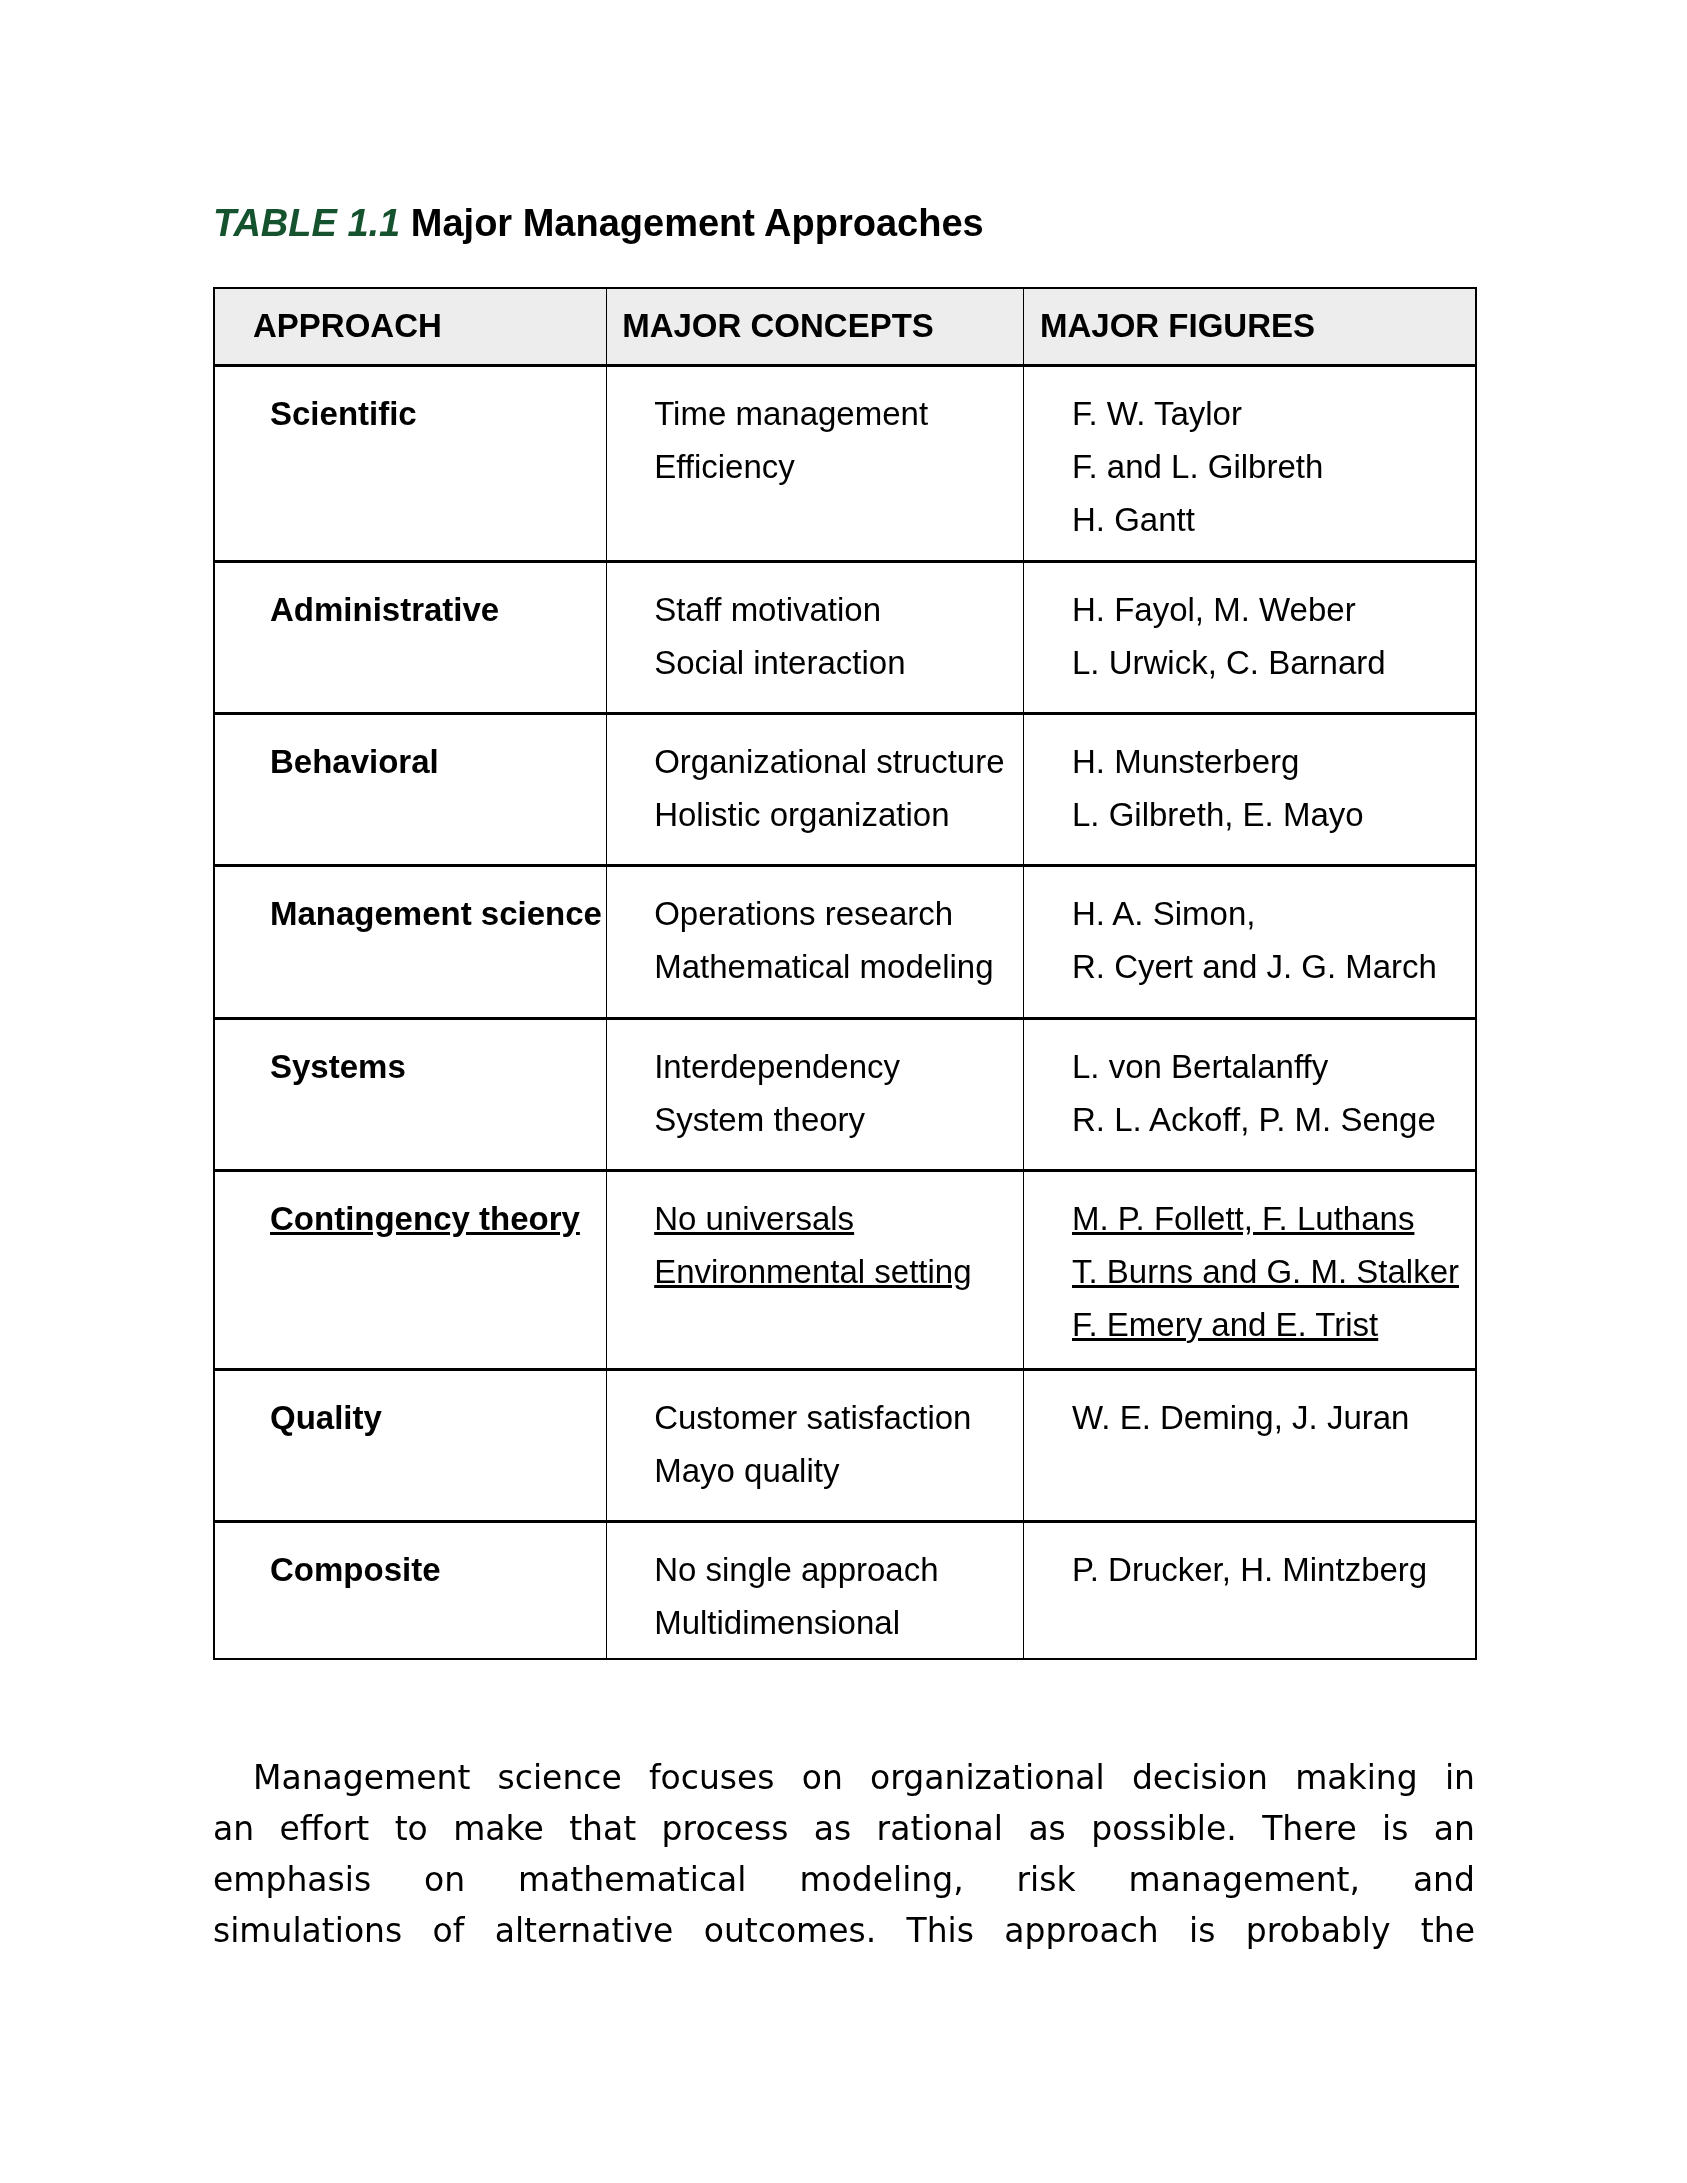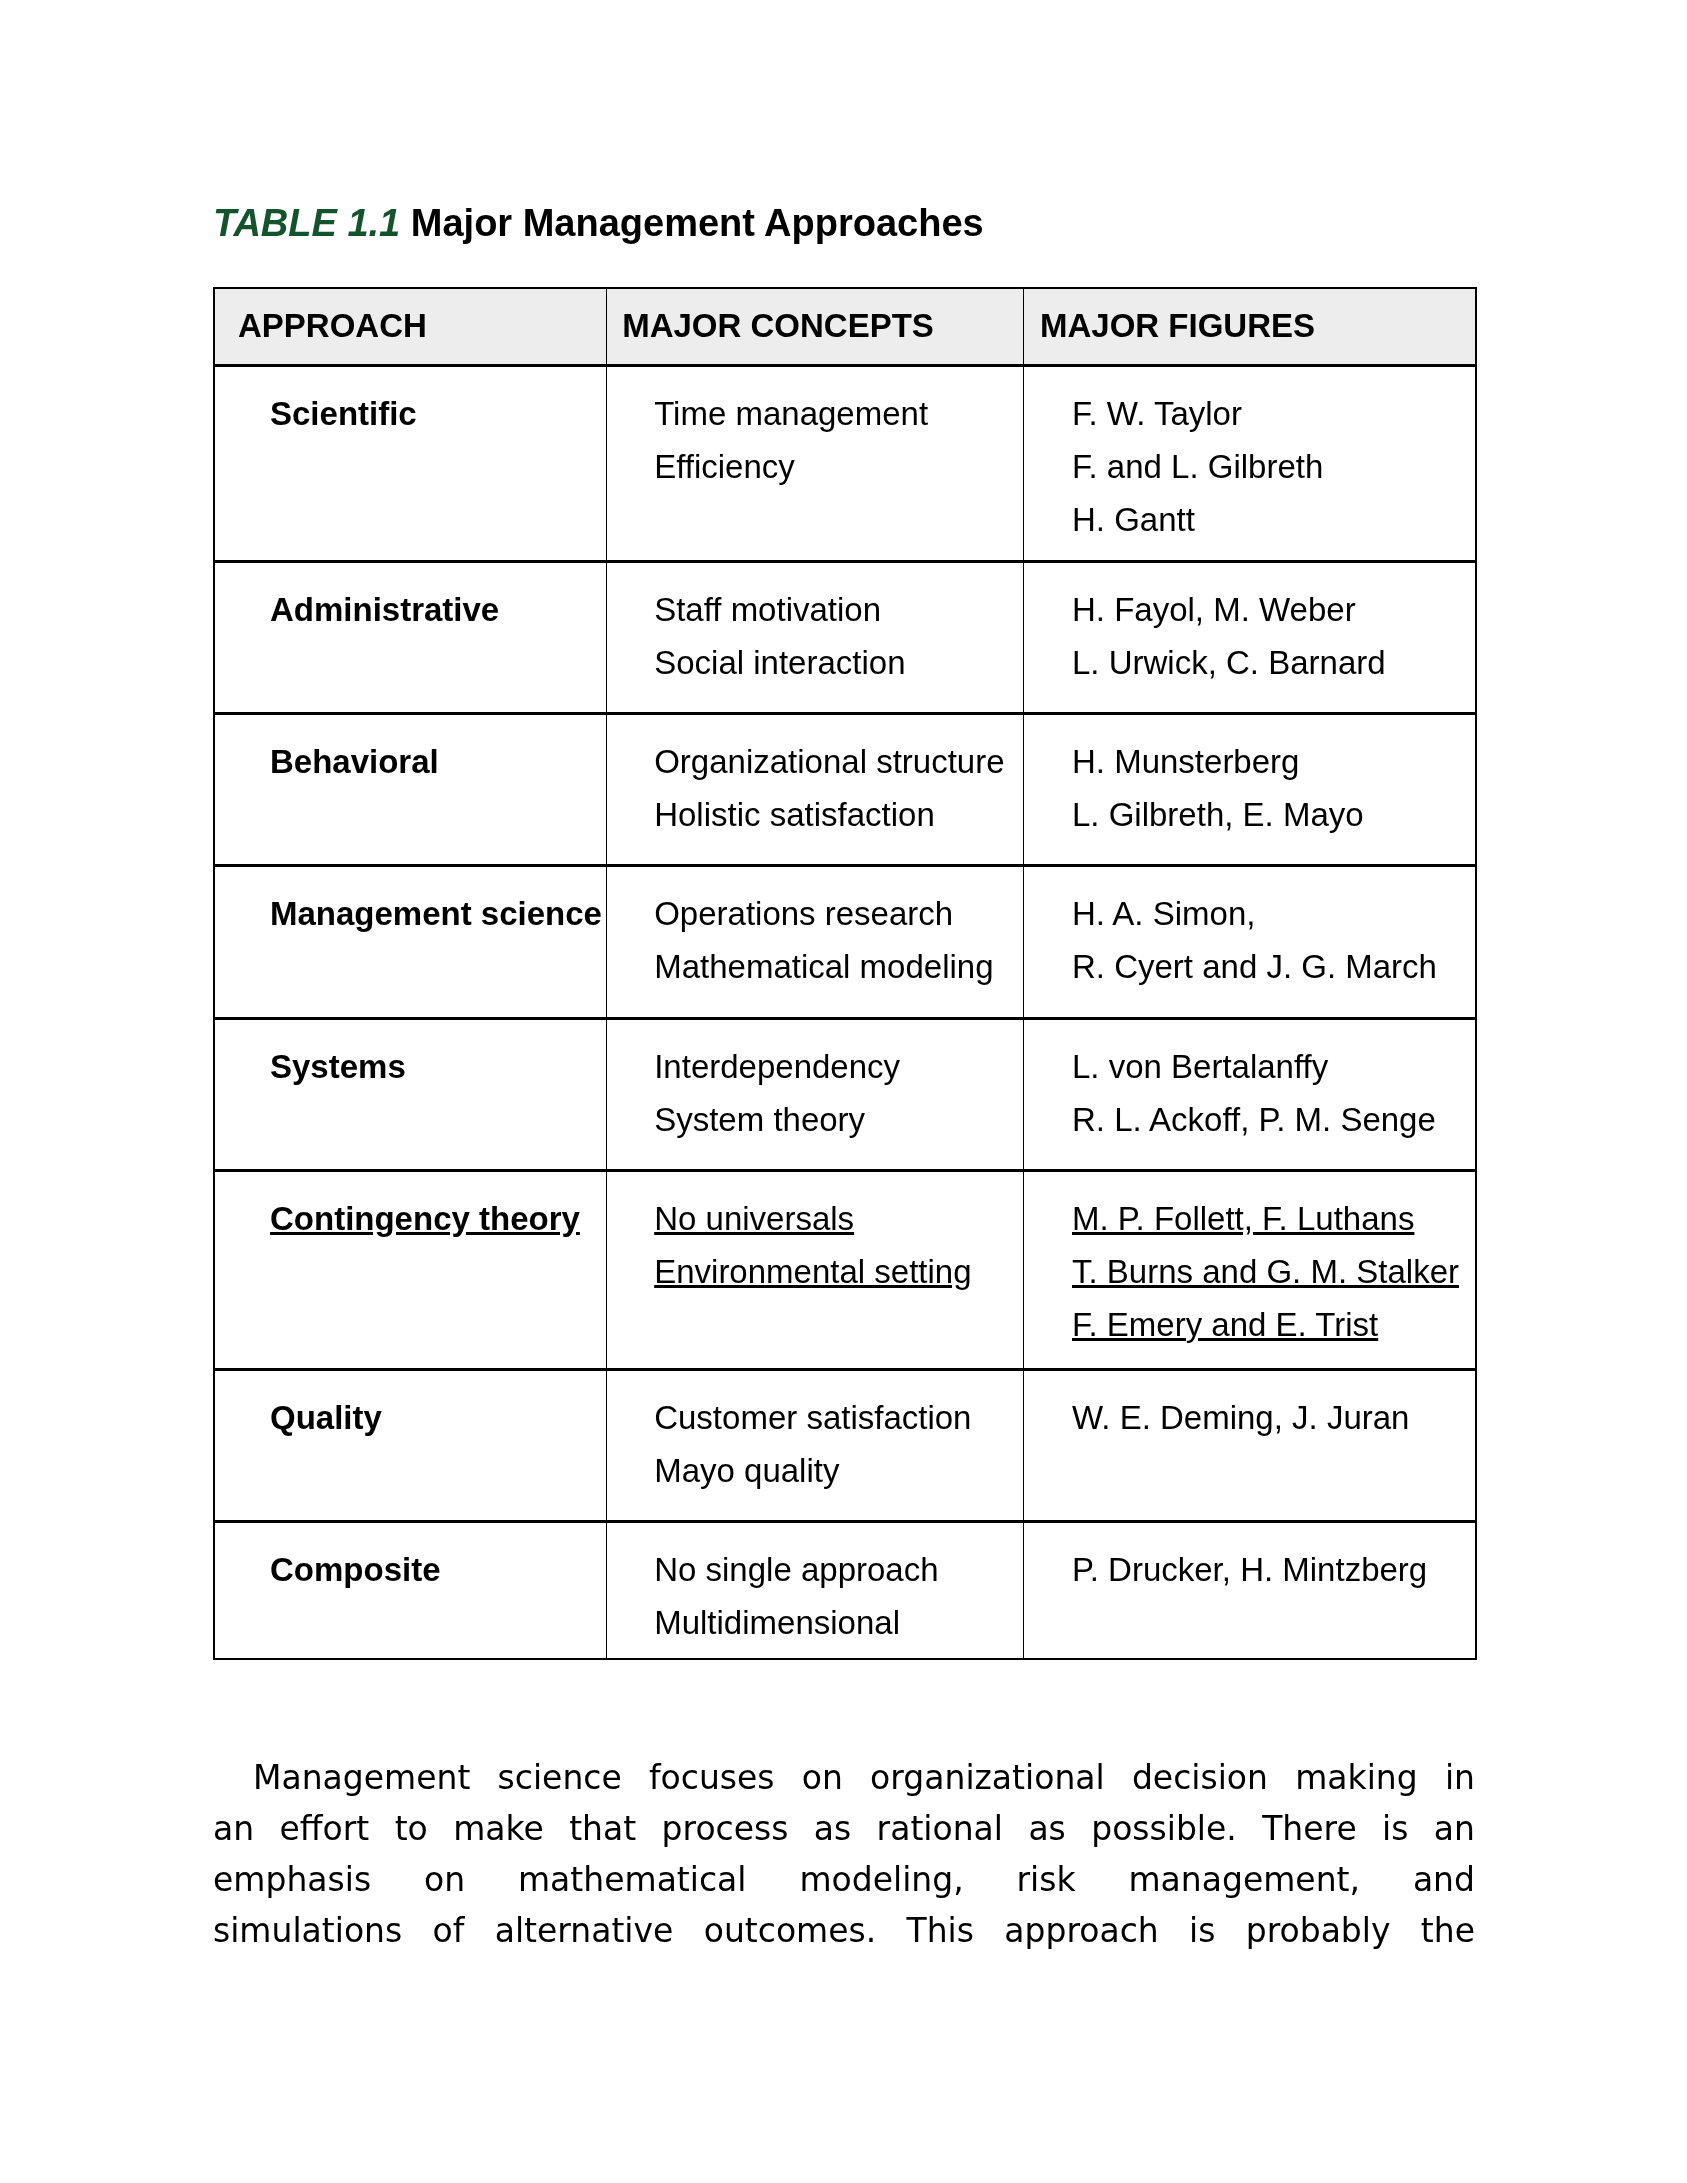--- a/index.html
+++ b/index.html
@@ -45,21 +45,21 @@
     vertical-align: top;
     border: 1.6px solid #000;
     border-top: 3.3px solid #000;
     padding-top: 20px;
     background: #ffffff;
   }
   .cell-line { line-height: 53px; white-space: nowrap; margin-left: 32px; }
   .col-approach { padding-left: 23px; font-weight: bold; }
   .col-concepts { padding-left: 15.7px; }
   .col-figures  { padding-left: 16.5px; }
-  th.col-approach { padding-left: 23px; }
+  th.col-approach { padding-left: 38px; }
   th.col-concepts { padding-left: 15.7px; }
   th.col-figures  { padding-left: 16.5px; }
 
   tbody tr:nth-child(1) td { height: 196px; }
   tbody tr:nth-child(2) td { height: 152px; }
   tbody tr:nth-child(3) td { height: 152px; }
   tbody tr:nth-child(4) td { height: 153px; }
   tbody tr:nth-child(5) td { height: 152px; }
   tbody tr:nth-child(6) td { height: 199px; text-decoration: underline; }
   tbody tr:nth-child(7) td { height: 152px; }
@@ -125,21 +125,21 @@
           <div class="cell-line">H. Fayol, M. Weber</div>
           <div class="cell-line">L. Urwick, C. Barnard</div>
         </td>
       </tr>
       <tr>
         <td class="col-approach">
             <div class="cell-line">Behavioral</div>
           </td>
         <td class="col-concepts">
           <div class="cell-line">Organizational structure</div>
-          <div class="cell-line">Holistic satisfaction</div>
+          <div class="cell-line">Holistic organization</div>
         </td>
         <td class="col-figures">
           <div class="cell-line">H. Munsterberg</div>
           <div class="cell-line">L. Gilbreth, E. Mayo</div>
         </td>
       </tr>
       <tr>
         <td class="col-approach">
             <div class="cell-line">Management science</div>
           </td>

